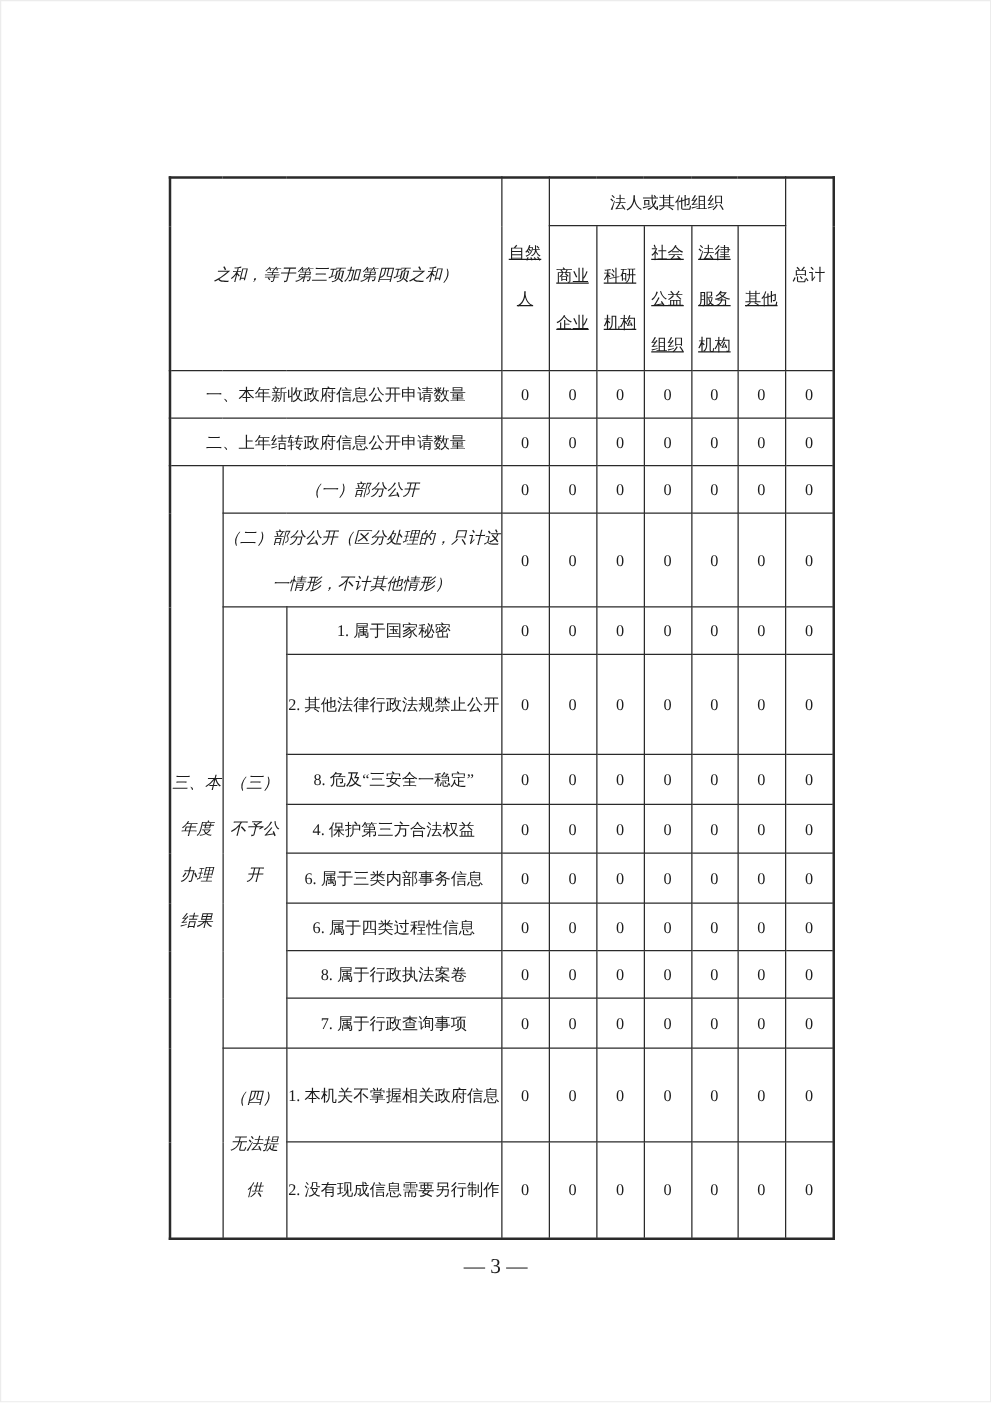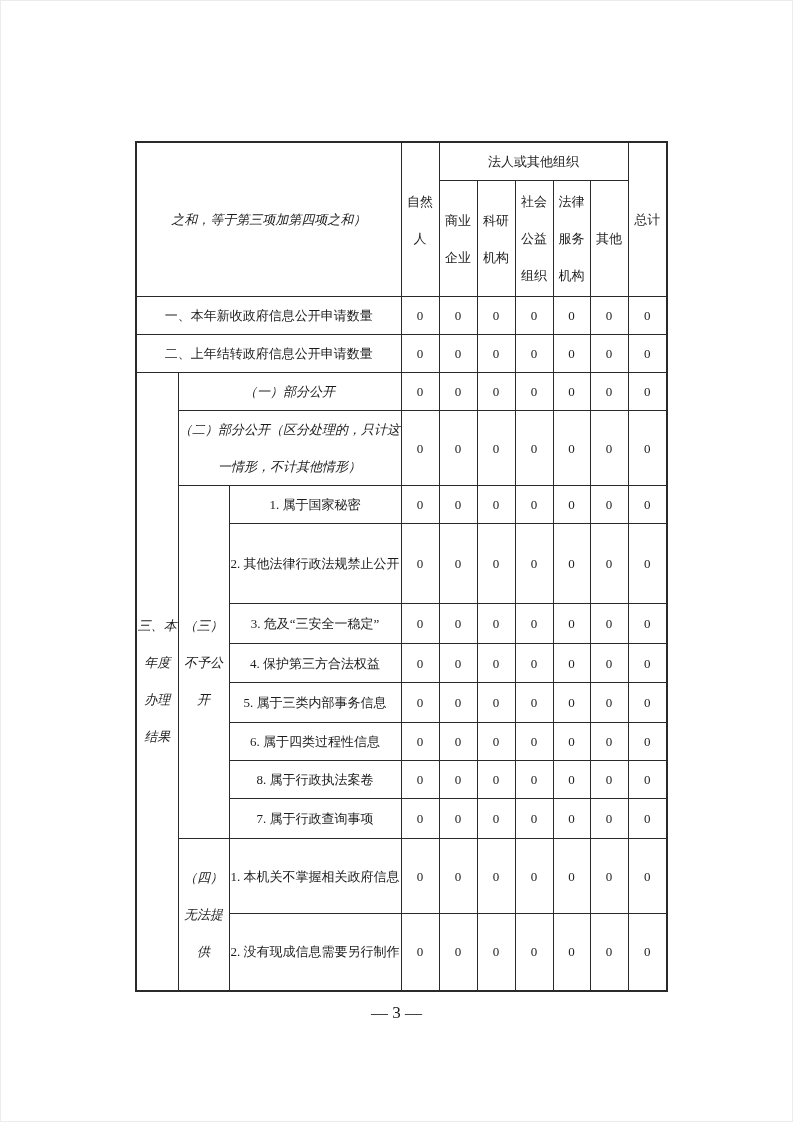--- a/index.html
+++ b/index.html
@@ -33,21 +33,21 @@
     text-align:left;
     vertical-align:top;
     padding:8px 8px 0 7px;
     margin-top:36px;
   }
   .kaiti { font-style:italic; }
   td.rowlabel { text-align:left; padding-left:5px; padding-right:2px;margin-left:32px; }
   td.sublabel { text-align:left; padding-left:6px; padding-right:2px; }
   td.itemlabel { text-align:left; padding-left:5px; padding-right:2px; }
   td.seclabel { text-align:left; padding-left:3px; white-space:pre-line; }
-  td.hdr { white-space:pre-line; }
+  td.hdr { white-space:pre-line;text-decoration:underline; }
   .footer {
     position:absolute; top:1003px; left:0; width:793px;
     text-align:center; font-size:17px; color:#1c1c1c;
   }
 </style>
 </head>
 <body>
 
 <div class="page">
 
@@ -155,21 +155,21 @@
       <td class="n">0</td>
       <td class="n">0</td>
       <td class="n">0</td>
       <td class="n">0</td>
       <td class="n">0</td>
       <td class="n">0</td>
       <td class="n">0</td>
     </tr>
 
     <tr style="height:40px">
-      <td class="itemlabel">3. 危及“三安全一稳定”</td>
+      <td class="itemlabel">8. 危及“三安全一稳定”</td>
       <td class="n">0</td>
       <td class="n">0</td>
       <td class="n">0</td>
       <td class="n">0</td>
       <td class="n">0</td>
       <td class="n">0</td>
       <td class="n">0</td>
     </tr>
 
     <tr style="height:39px">
@@ -177,21 +177,21 @@
       <td class="n">0</td>
       <td class="n">0</td>
       <td class="n">0</td>
       <td class="n">0</td>
       <td class="n">0</td>
       <td class="n">0</td>
       <td class="n">0</td>
     </tr>
 
     <tr style="height:40px">
-      <td class="itemlabel">5. 属于三类内部事务信息</td>
+      <td class="itemlabel">6. 属于三类内部事务信息</td>
       <td class="n">0</td>
       <td class="n">0</td>
       <td class="n">0</td>
       <td class="n">0</td>
       <td class="n">0</td>
       <td class="n">0</td>
       <td class="n">0</td>
     </tr>
 
     <tr style="height:38px">

